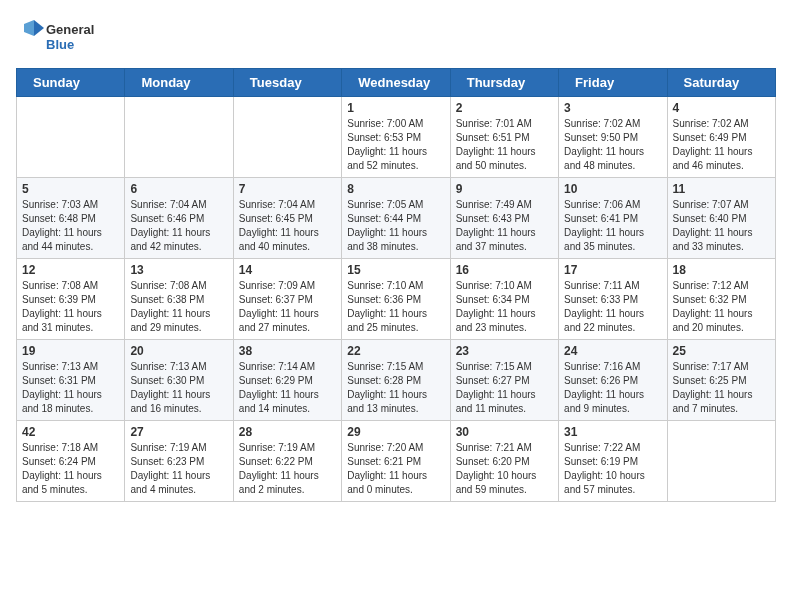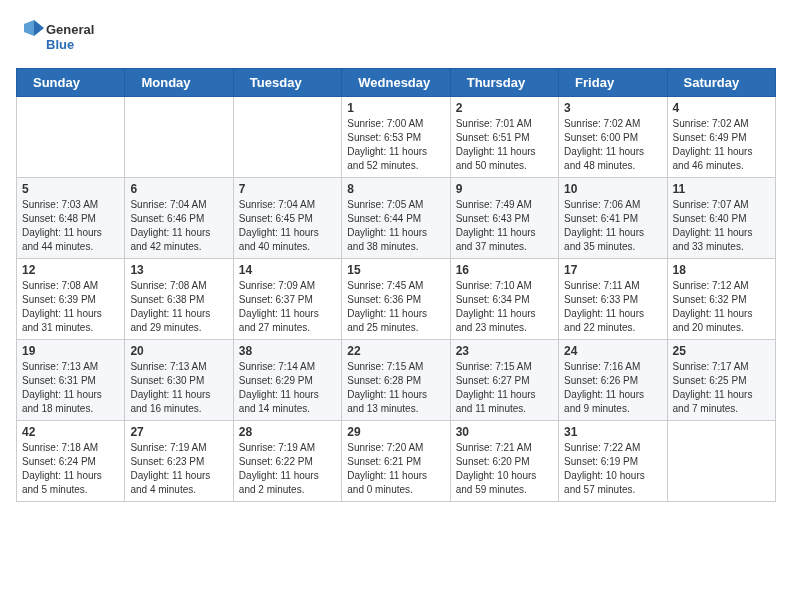--- a/index.html
+++ b/index.html
@@ -120,21 +120,21 @@
         <td>
           <span class="day-num">2</span>
           <div class="day-info">Sunrise: 7:01 AM
 Sunset: 6:51 PM
 Daylight: 11 hours
 and 50 minutes.</div>
         </td>
         <td>
           <span class="day-num">3</span>
           <div class="day-info">Sunrise: 7:02 AM
-Sunset: 6:00 PM
+Sunset: 9:50 PM
 Daylight: 11 hours
 and 48 minutes.</div>
         </td>
         <td>
           <span class="day-num">4</span>
           <div class="day-info">Sunrise: 7:02 AM
 Sunset: 6:49 PM
 Daylight: 11 hours
 and 46 minutes.</div>
         </td>
@@ -207,21 +207,21 @@
         </td>
         <td>
           <span class="day-num">14</span>
           <div class="day-info">Sunrise: 7:09 AM
 Sunset: 6:37 PM
 Daylight: 11 hours
 and 27 minutes.</div>
         </td>
         <td>
           <span class="day-num">15</span>
-          <div class="day-info">Sunrise: 7:45 AM
+          <div class="day-info">Sunrise: 7:10 AM
 Sunset: 6:36 PM
 Daylight: 11 hours
 and 25 minutes.</div>
         </td>
         <td>
           <span class="day-num">16</span>
           <div class="day-info">Sunrise: 7:10 AM
 Sunset: 6:34 PM
 Daylight: 11 hours
 and 23 minutes.</div>

